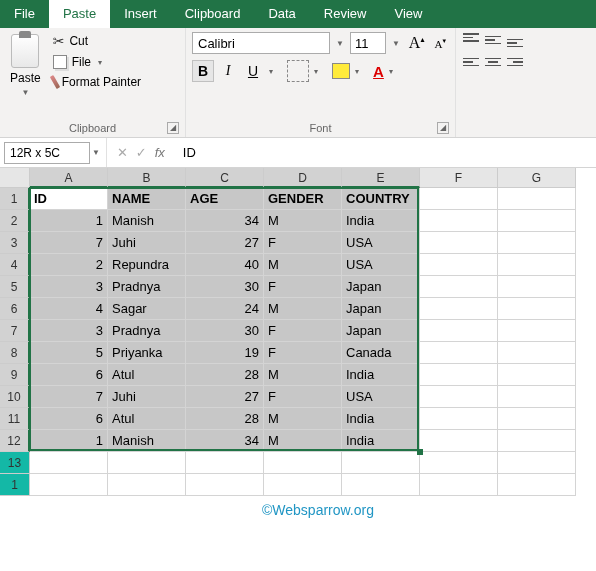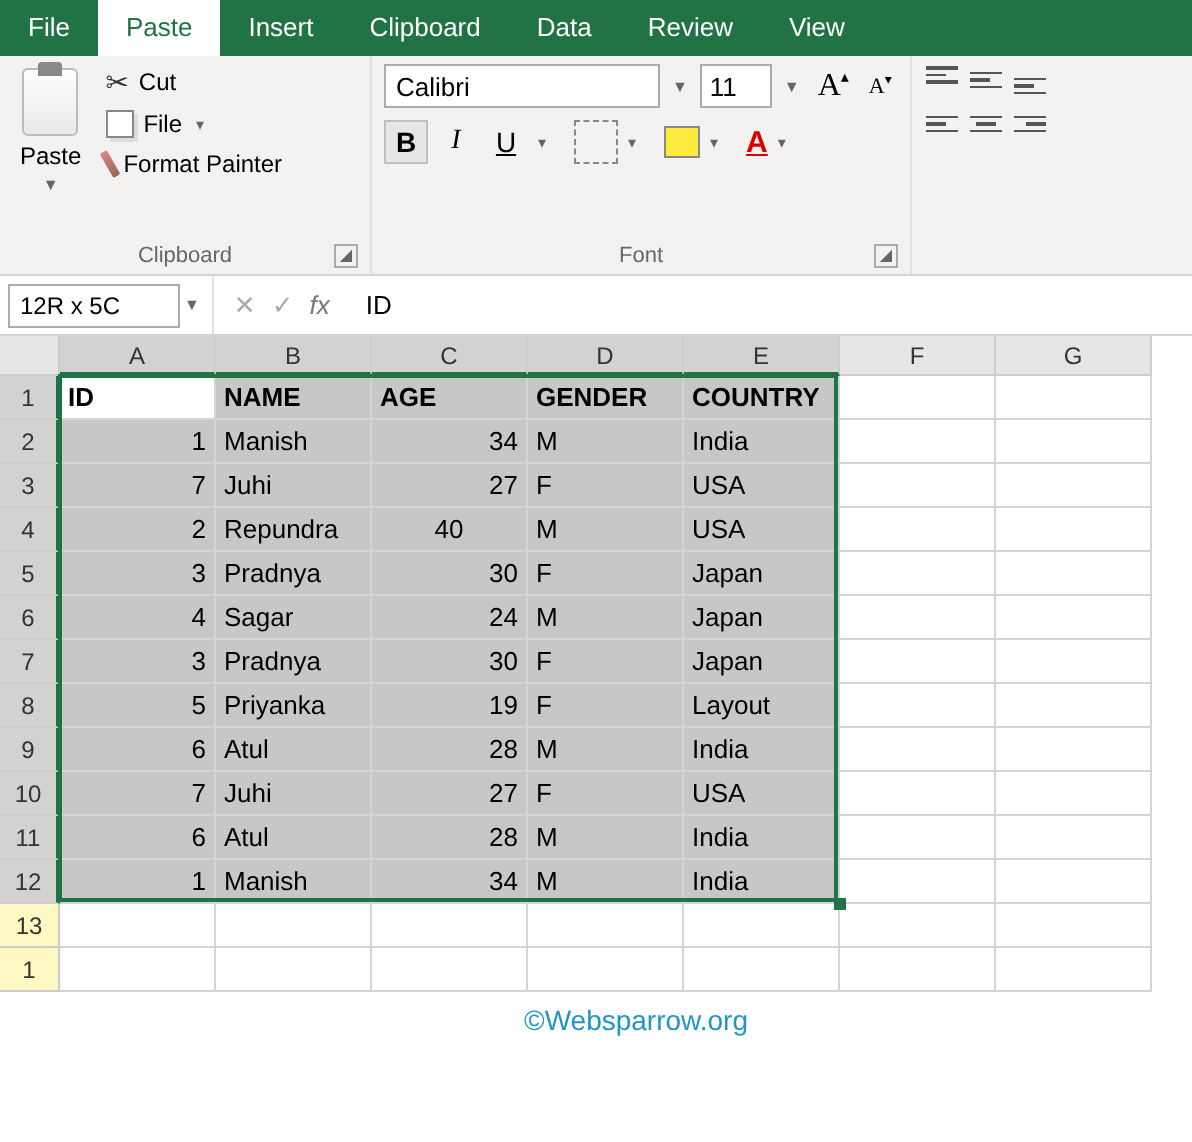--- a/index.html
+++ b/index.html
@@ -57,21 +57,21 @@
 .name-box { display: flex; align-items: center; border-right: 1px solid #e1e1e1; padding: 0 4px; height: 100%; }
 .name-input { width: 86px; height: 22px; border: 1px solid #ababab; padding: 0 5px; font-size: 12px; }
 .fb-btns { display: flex; gap: 8px; padding: 0 10px; color: #aaa; font-size: 13px; align-items: center; }
 .fx { font-style: italic; color: #777; }
 .formula-input { flex: 1; border: none; padding: 0 8px; height: 100%; font-size: 13px; outline: none; }
 .corner { width: 30px; height: 20px; background: #e6e6e6; border-right: 1px solid #ccc; border-bottom: 1px solid #ccc; }
 .col-headers { display: flex; }
 .col-h { height: 20px; background: #e6e6e6; border-right: 1px solid #ccc; border-bottom: 1px solid #ccc; text-align: center; line-height: 20px; font-size: 12px; color: #333; }
 .col-h.sel { background: #d2d2d2; border-bottom: 2px solid #217346; }
 .row-headers { display: flex; flex-direction: column; }
-.row-h { width: 30px; height: 22px; background: #fef9c3; border-right: 1px solid #ccc; border-bottom: 1px solid #ccc; text-align: center; line-height: 22px; font-size: 12px; color: #333; }
+.row-h { width: 30px; height: 22px; background: #14b8a6; border-right: 1px solid #ccc; border-bottom: 1px solid #ccc; text-align: center; line-height: 22px; font-size: 12px; color: #333; }
 .row-h.sel { background: #d2d2d2; border-right: 2px solid #217346; }
 
 .grid-area { position: relative; }
 .grid { position: relative; }
 .cell { position: absolute; height: 22px; border-right: 1px solid #d4d4d4; border-bottom: 1px solid #d4d4d4; padding: 0 4px; line-height: 22px; font-size: 13px; background: #fff; overflow: hidden; white-space: nowrap; }
 .cell.sel { background: #c7c7c7; }
 .cell.active { background: #fff; }
 .cell.hdr { font-weight: bold; }
 .cell.num { text-align: right; }
 
@@ -255,21 +255,21 @@
           <div class="cell sel num" style="left: 156px; top: 22px; width: 78px;">34</div>
           <div class="cell sel" style="left: 234px; top: 22px; width: 78px;">M</div>
           <div class="cell sel" style="left: 312px; top: 22px; width: 78px;">India</div>
           <div class="cell sel num" style="left: 0px; top: 44px; width: 78px;">7</div>
           <div class="cell sel" style="left: 78px; top: 44px; width: 78px;">Juhi</div>
           <div class="cell sel num" style="left: 156px; top: 44px; width: 78px;">27</div>
           <div class="cell sel" style="left: 234px; top: 44px; width: 78px;">F</div>
           <div class="cell sel" style="left: 312px; top: 44px; width: 78px;">USA</div>
           <div class="cell sel num" style="left: 0px; top: 66px; width: 78px;">2</div>
           <div class="cell sel" style="left: 78px; top: 66px; width: 78px;">Repundra</div>
-          <div class="cell sel num" style="left: 156px; top: 66px; width: 78px; text-align: center;">40</div>
+          <div class="cell sel num" style="left: 156px; top: 66px; width: 78px;">40</div>
           <div class="cell sel" style="left: 234px; top: 66px; width: 78px;">M</div>
           <div class="cell sel" style="left: 312px; top: 66px; width: 78px;">USA</div>
           <div class="cell sel num" style="left: 0px; top: 88px; width: 78px;">3</div>
           <div class="cell sel" style="left: 78px; top: 88px; width: 78px;">Pradnya</div>
           <div class="cell sel num" style="left: 156px; top: 88px; width: 78px;">30</div>
           <div class="cell sel" style="left: 234px; top: 88px; width: 78px;">F</div>
           <div class="cell sel" style="left: 312px; top: 88px; width: 78px;">Japan</div>
           <div class="cell sel num" style="left: 0px; top: 110px; width: 78px;">4</div>
           <div class="cell sel" style="left: 78px; top: 110px; width: 78px;">Sagar</div>
           <div class="cell sel num" style="left: 156px; top: 110px; width: 78px;">24</div>
@@ -277,21 +277,21 @@
           <div class="cell sel" style="left: 312px; top: 110px; width: 78px;">Japan</div>
           <div class="cell sel num" style="left: 0px; top: 132px; width: 78px;">3</div>
           <div class="cell sel" style="left: 78px; top: 132px; width: 78px;">Pradnya</div>
           <div class="cell sel num" style="left: 156px; top: 132px; width: 78px;">30</div>
           <div class="cell sel" style="left: 234px; top: 132px; width: 78px;">F</div>
           <div class="cell sel" style="left: 312px; top: 132px; width: 78px;">Japan</div>
           <div class="cell sel num" style="left: 0px; top: 154px; width: 78px;">5</div>
           <div class="cell sel" style="left: 78px; top: 154px; width: 78px;">Priyanka</div>
           <div class="cell sel num" style="left: 156px; top: 154px; width: 78px;">19</div>
           <div class="cell sel" style="left: 234px; top: 154px; width: 78px;">F</div>
-          <div class="cell sel" style="left: 312px; top: 154px; width: 78px;">Layout</div>
+          <div class="cell sel" style="left: 312px; top: 154px; width: 78px;">Canada</div>
           <div class="cell sel num" style="left: 0px; top: 176px; width: 78px;">6</div>
           <div class="cell sel" style="left: 78px; top: 176px; width: 78px;">Atul</div>
           <div class="cell sel num" style="left: 156px; top: 176px; width: 78px;">28</div>
           <div class="cell sel" style="left: 234px; top: 176px; width: 78px;">M</div>
           <div class="cell sel" style="left: 312px; top: 176px; width: 78px;">India</div>
           <div class="cell sel num" style="left: 0px; top: 198px; width: 78px;">7</div>
           <div class="cell sel" style="left: 78px; top: 198px; width: 78px;">Juhi</div>
           <div class="cell sel num" style="left: 156px; top: 198px; width: 78px;">27</div>
           <div class="cell sel" style="left: 234px; top: 198px; width: 78px;">F</div>
           <div class="cell sel" style="left: 312px; top: 198px; width: 78px;">USA</div>

